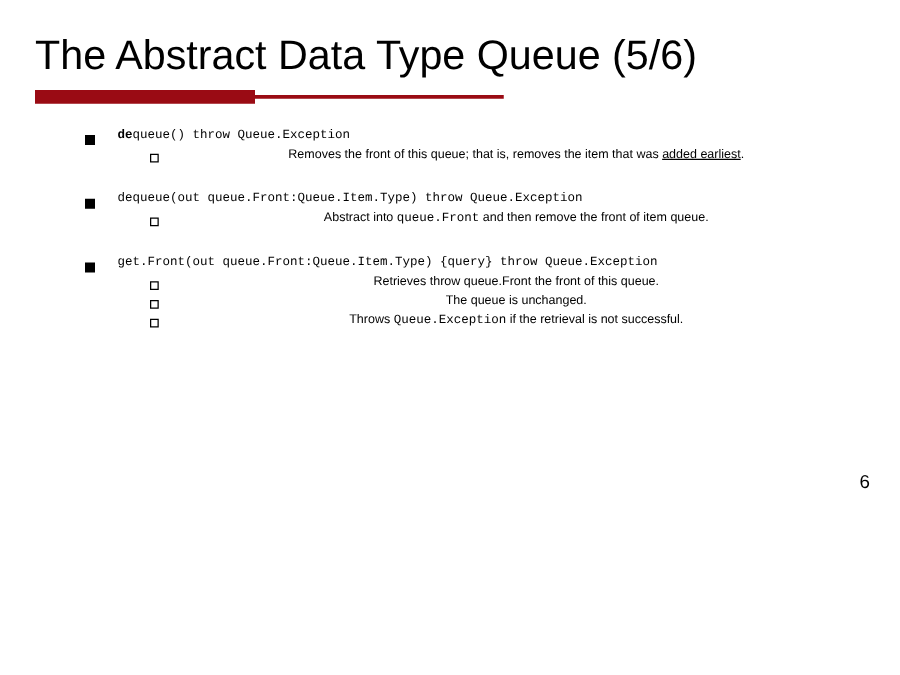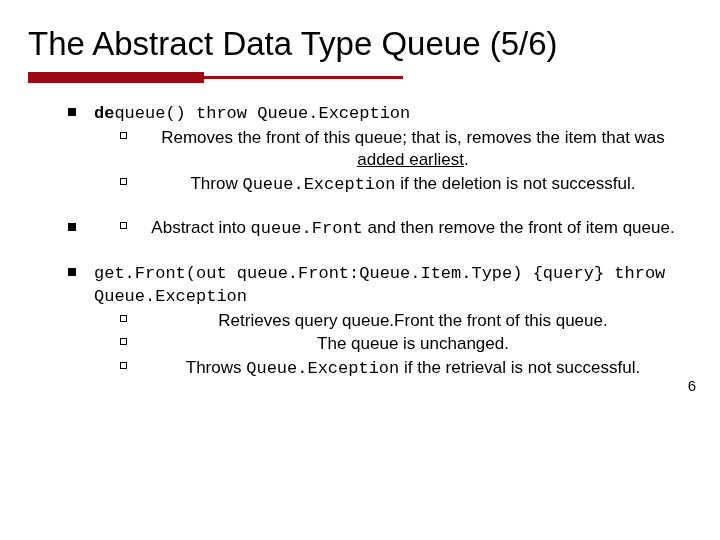--- a/index.html
+++ b/index.html
@@ -40,21 +40,21 @@
   }
   .rule-short {
     position: absolute;
     left: 0;
     top: 0;
     width: 176px;
     height: 11px;
     background: #9a0b14;
   }
   .body {
-    font-size: 17px;
+    font-size: 10px;
     line-height: 1.28;
   }
   ul.level1 {
     list-style: none;
     margin: 0 0 0 40px;
     padding: 0;
   }
   ul.level1 > li {
     position: relative;
     padding-left: 26px;
@@ -117,39 +117,37 @@
 
   <div class="body">
     <ul class="level1">
 
       <li>
         <span class="mono"><b>de</b><span>queue() throw Queue.Exception</span></span>
         <ul class="level2">
           <li>
             <span>Removes the front of this queue; that is, removes the item that was </span><span class="u">added earliest</span><span>.</span>
           </li>
-          <li>
-            <span>Throw </span><span class="mono">Queue.Exception</span><span> if the deletion is not successful.</span>
-          </li>
         </ul>
       </li>
 
       <li>
+        <span class="mono">dequeue(out queue.Front:Queue.Item.Type) throw Queue.Exception</span>
         <ul class="level2">
           <li>
             <span>Abstract into </span><span class="mono">queue.Front</span><span> and then remove the front of item queue.</span>
           </li>
         </ul>
       </li>
 
       <li>
         <span class="mono">get.Front(out queue.Front:Queue.Item.Type) {query} throw Queue.Exception</span>
         <ul class="level2">
           <li>
-            <span>Retrieves query queue.Front the front of this queue.</span>
+            <span>Retrieves throw queue.Front the front of this queue.</span>
           </li>
           <li>
             <span>The queue is unchanged.</span>
           </li>
           <li>
             <span>Throws </span><span class="mono">Queue.Exception</span><span> if the retrieval is not successful.</span>
           </li>
         </ul>
       </li>
 

